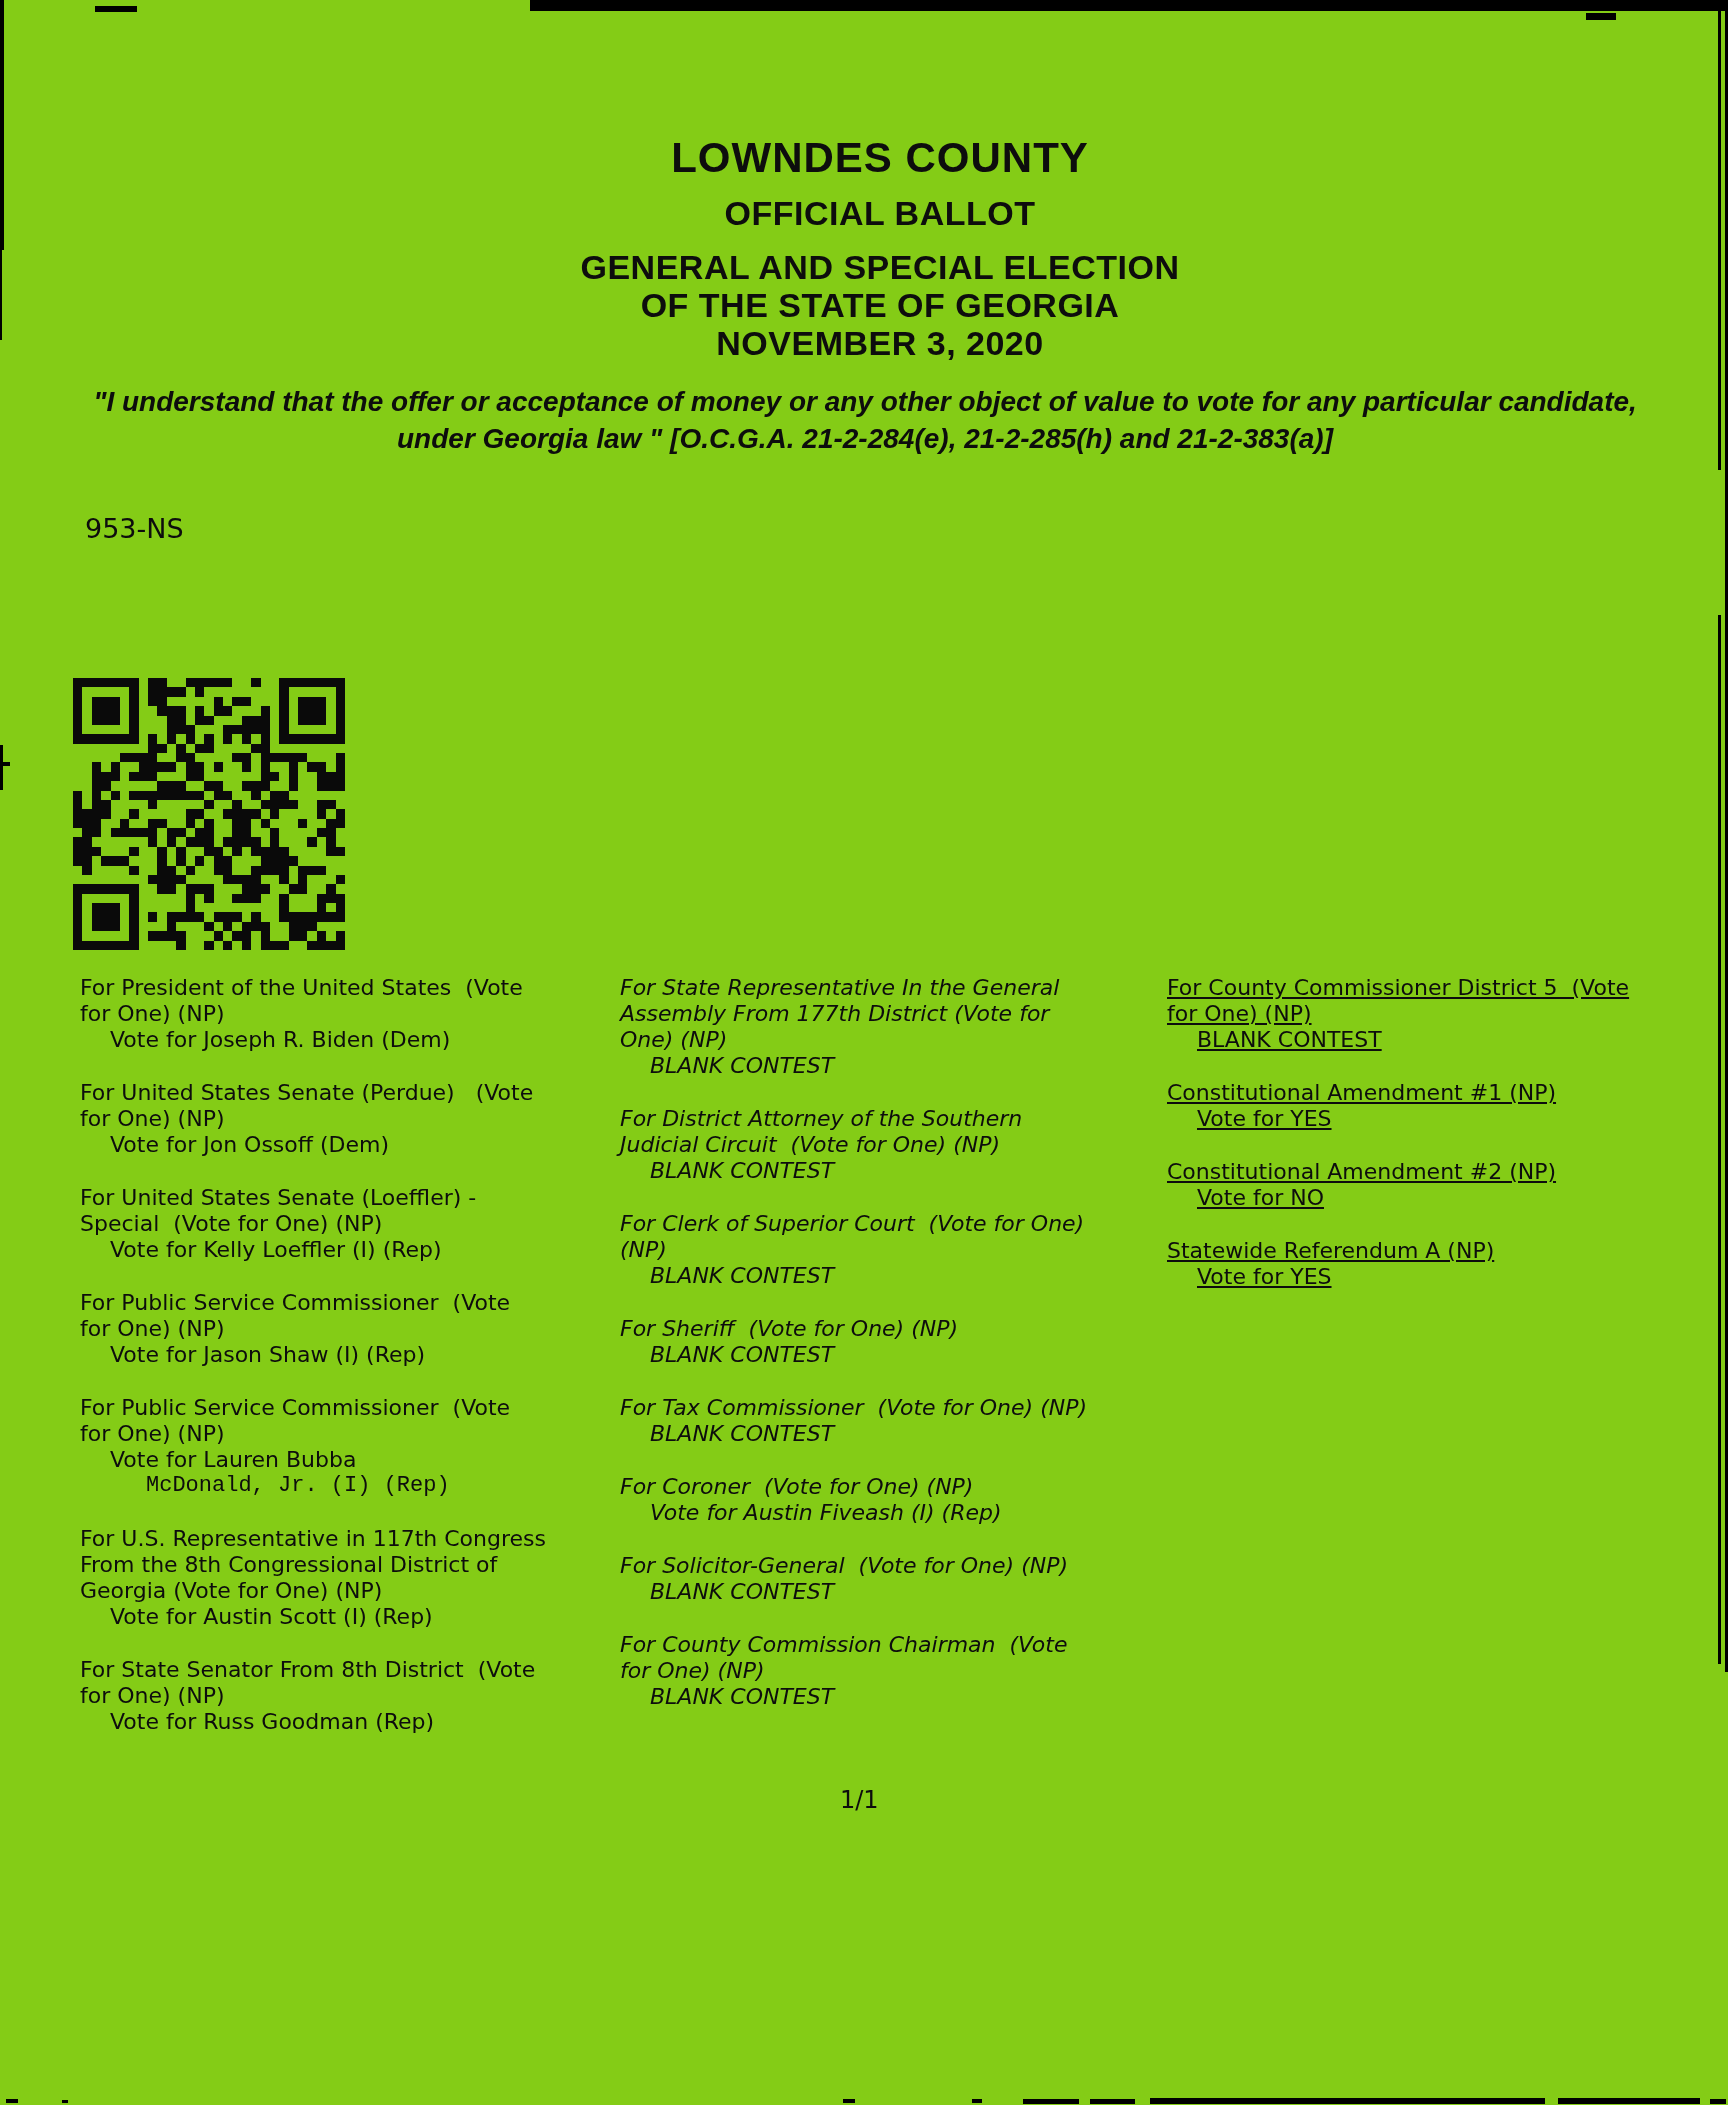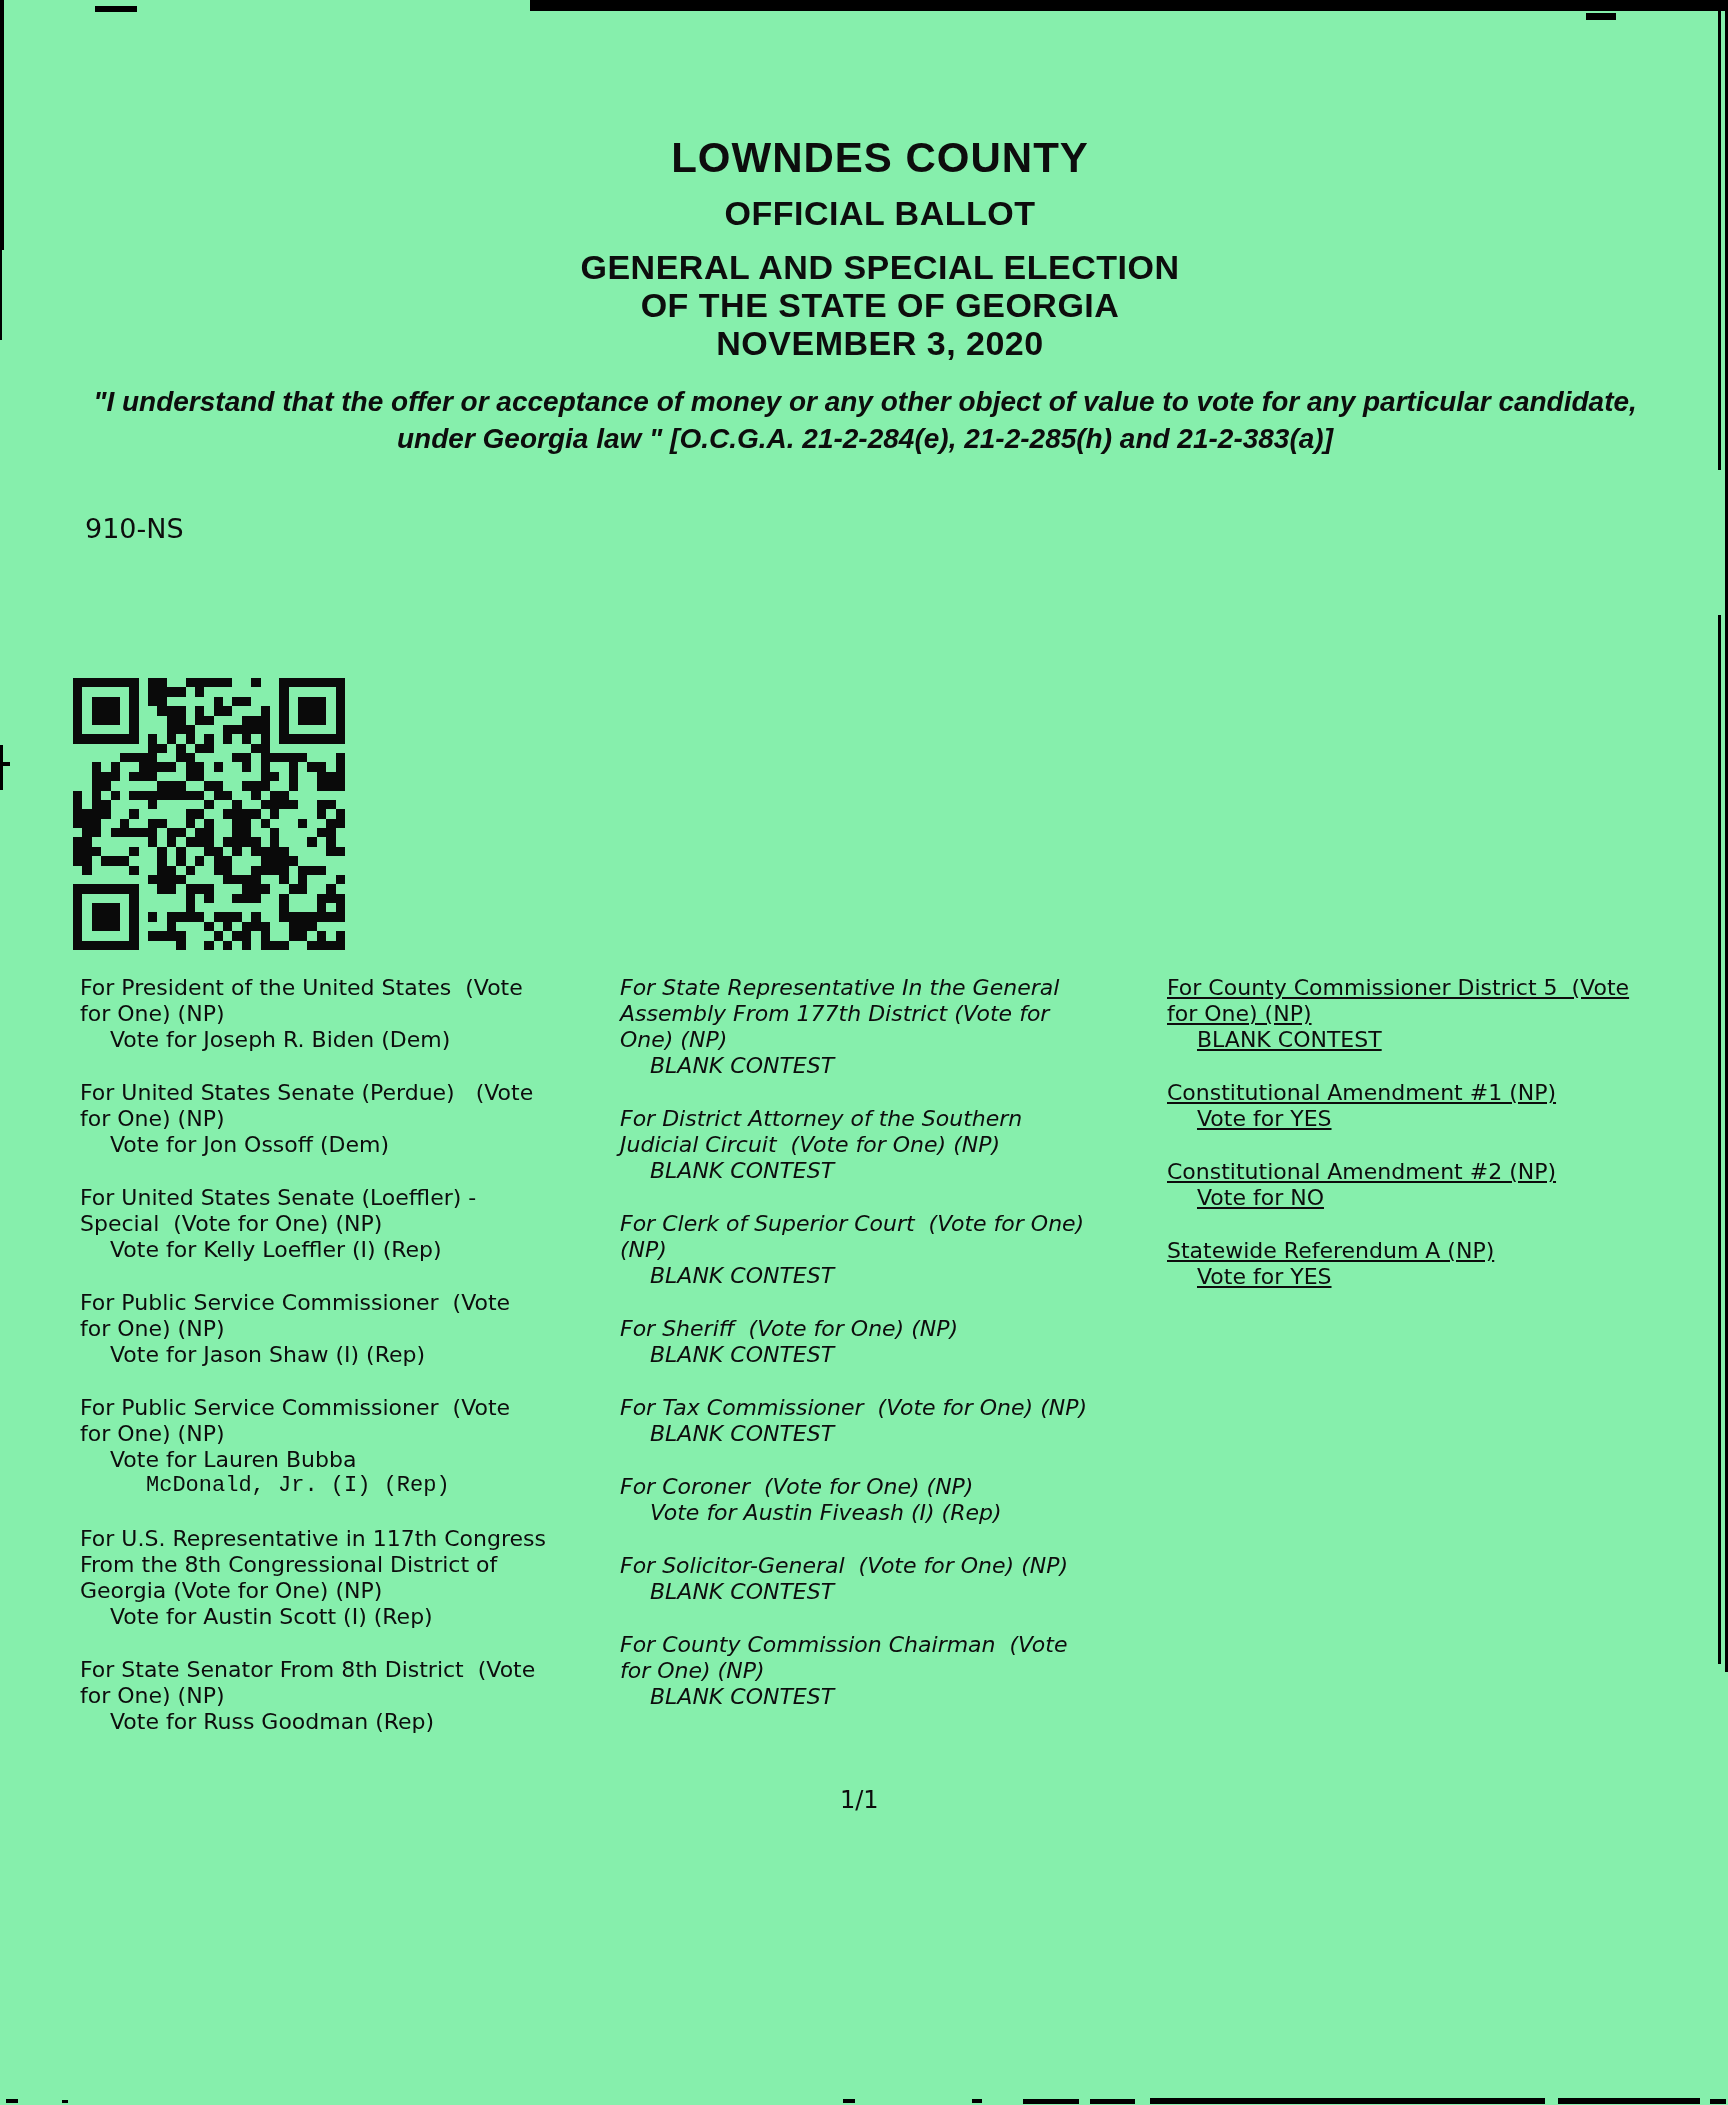--- a/index.html
+++ b/index.html
@@ -1,17 +1,17 @@
 <!DOCTYPE html>
 <html><head>
 <meta charset="utf-8">
 <style>
   html,body{margin:0;padding:0;background:#e8e8e8;}
   .page{
-    position:relative;width:1728px;height:2105px;background:#86efac;
+    position:relative;width:1728px;height:2105px;background:#84cc16;
     overflow:hidden;color:#101010;
     font-family:"DejaVu Sans","Liberation Sans",sans-serif;
   }
   
   .hdr{position:absolute;left:30px;width:1700px;text-align:center;
        font-family:"Liberation Sans",sans-serif;font-weight:bold;color:#0d0d0d;}
   .h-county{top:134px;font-size:42px;letter-spacing:1px;}
   .h-ballot{top:194px;font-size:34px;letter-spacing:.5px;}
   .h-election{top:248px;font-size:34px;line-height:38px;letter-spacing:.5px;}
   
@@ -69,21 +69,21 @@
     <div>GENERAL AND SPECIAL ELECTION</div>
     <div>OF THE STATE OF GEORGIA</div>
     <div>NOVEMBER 3, 2020</div>
   </div>
 
   <div class="disclaimer">
     <div>"I understand that the offer or acceptance of money or any other object of value to vote for any particular candidate,</div>
     <div>under Georgia law " [O.C.G.A. 21-2-284(e), 21-2-285(h) and 21-2-383(a)]</div>
   </div>
 
-  <div class="style-code">910-NS</div>
+  <div class="style-code">953-NS</div>
 
   <svg id="qr" class="qr" viewBox="0 0 29 29">
       <rect x="0" y="0" width="1" height="1" fill="#0a0a0a"></rect>
       <rect x="1" y="0" width="1" height="1" fill="#0a0a0a"></rect>
       <rect x="2" y="0" width="1" height="1" fill="#0a0a0a"></rect>
       <rect x="3" y="0" width="1" height="1" fill="#0a0a0a"></rect>
       <rect x="4" y="0" width="1" height="1" fill="#0a0a0a"></rect>
       <rect x="5" y="0" width="1" height="1" fill="#0a0a0a"></rect>
       <rect x="6" y="0" width="1" height="1" fill="#0a0a0a"></rect>
       <rect x="8" y="0" width="1" height="1" fill="#0a0a0a"></rect>

